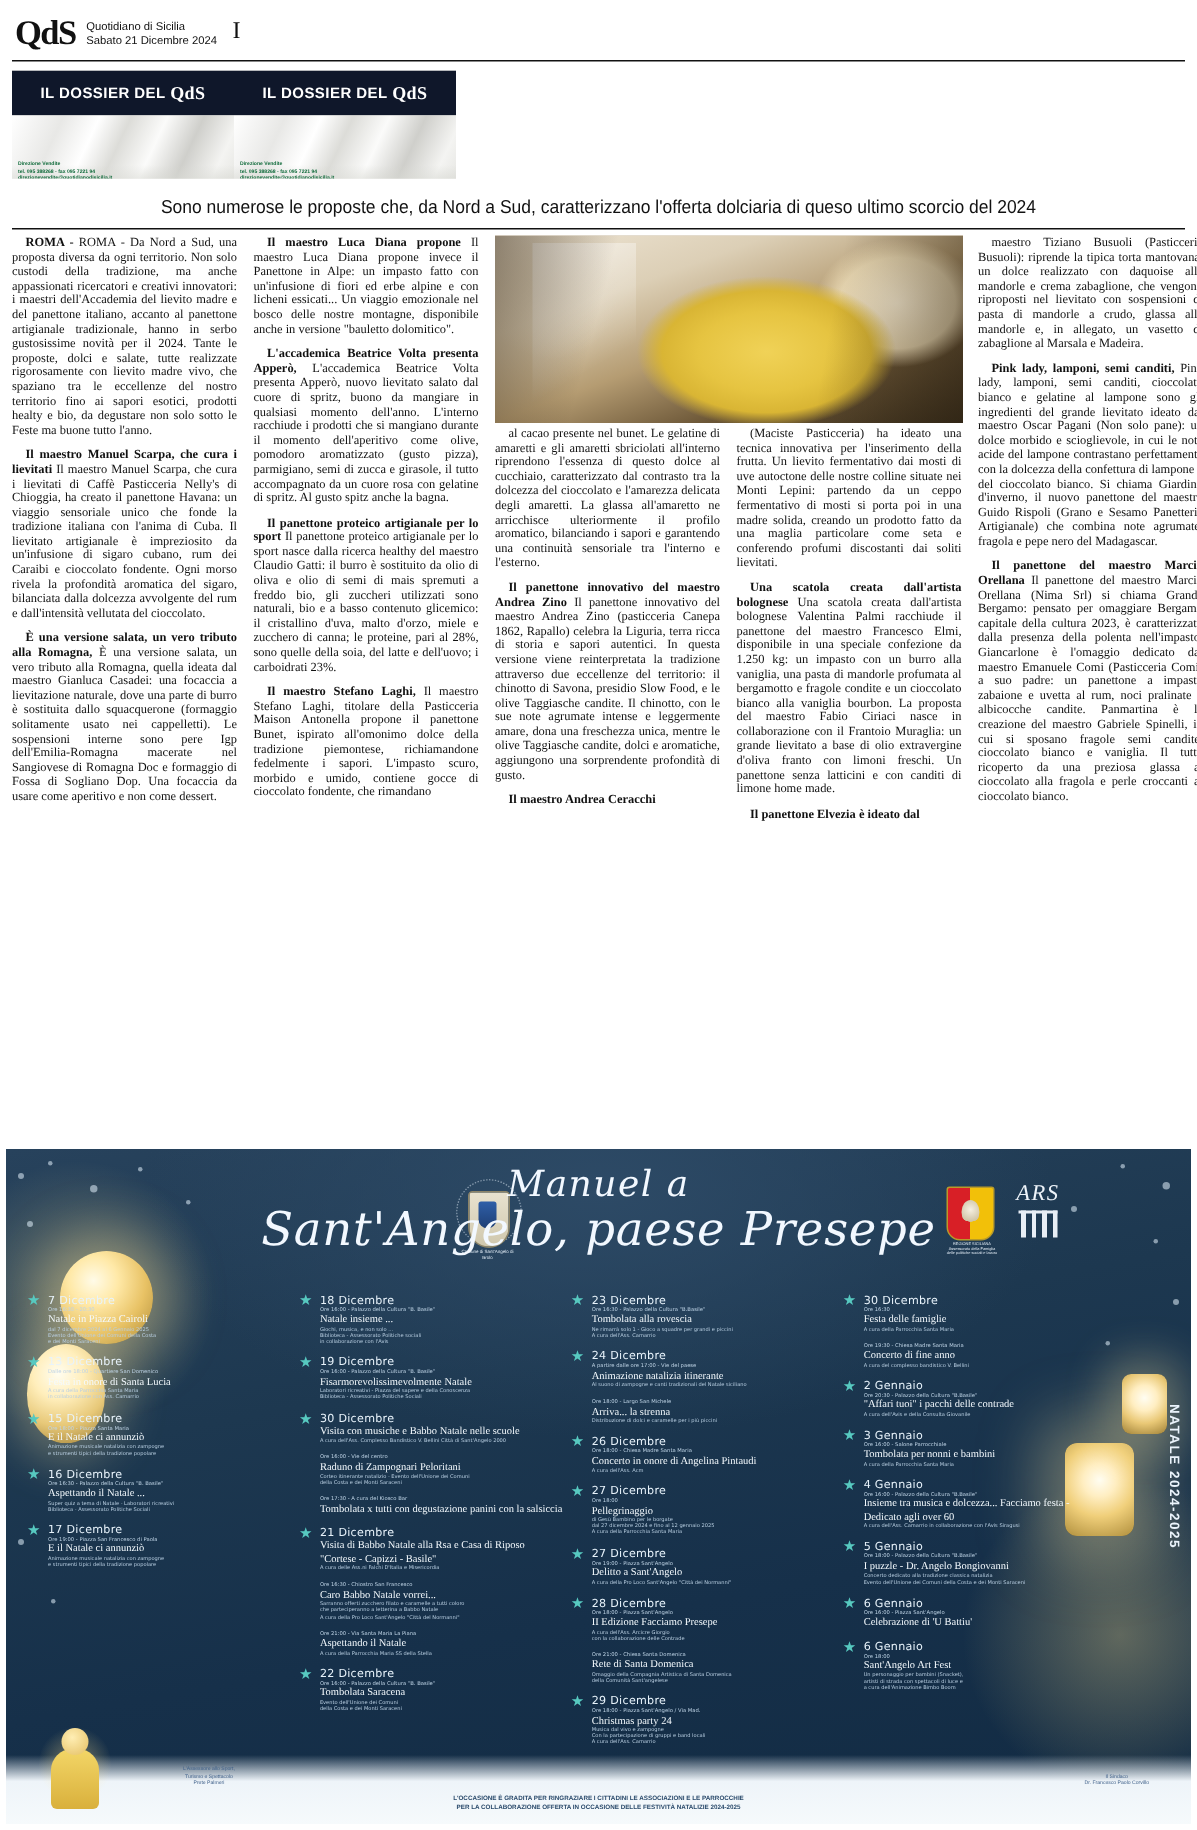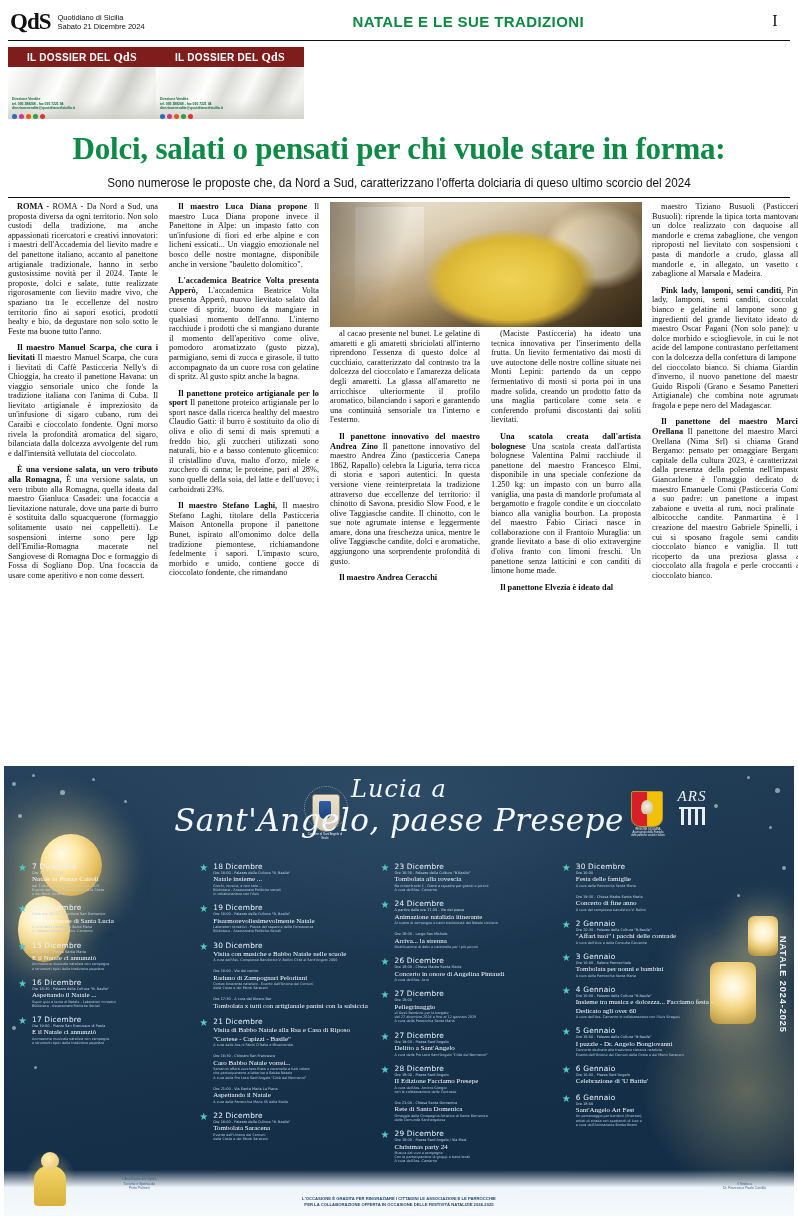--- a/index.html
+++ b/index.html
@@ -49,21 +49,21 @@
     display:flex;align-items:stretch;
     margin:6px 8px 0 8px;
     height:72px;
   }
   .dossier-box{
     width:148px;height:72px;position:relative;
     background:#dfe0d9;overflow:hidden;
     border:0;
   }
   .dossier-head{
-    height:20px;background:#7f1d1d;
+    height:30px;background:#0f172a;
     color:#fff;font-family:"Liberation Sans", sans-serif;
     font-weight:bold;font-size:10px;
     display:flex;align-items:center;justify-content:center;
     letter-spacing:.3px;
   }
   .dossier-head .qds-mini{font-family:"Liberation Serif",serif;font-size:12px;margin-left:3px;}
   .dossier-photo{
     height:55px;position:relative;
     background:
       linear-gradient(115deg,#ffffff 0%,#e8e8e6 20%,#ffffff 34%,#dcdcd8 46%,#fbfbfa 60%,#cfcfcb 74%,#f4f4f2 88%,#e2e2de 100%),
@@ -321,21 +321,20 @@
 <body>
 
 <div class="page">
 
   <div class="masthead">
     <div class="qds-logo">QdS</div>
     <div class="masthead-sub">
       <div>Quotidiano di Sicilia</div>
       <div>Sabato 21 Dicembre 2024</div>
     </div>
-    <div class="masthead-center">NATALE E LE SUE TRADIZIONI</div>
     <div class="masthead-page">I</div>
   </div>
   <div class="rule"></div>
 
   <div class="dossier-bar">
 
     <div class="dossier-box">
       <div class="dossier-head">
         <span>IL DOSSIER DEL</span>
         <span class="qds-mini">QdS</span>
@@ -369,21 +368,20 @@
           <i style="background:#d63384"></i>
           <i style="background:#e8590c"></i>
           <i style="background:#2f9e44"></i>
           <i style="background:#e03131"></i>
         </div>
       </div>
     </div>
   </div>
 
   <div class="headline">
-    <div>Dolci, salati o pensati per chi vuole stare in forma:</div>
   </div>
   <div class="subhead">Sono numerose le proposte che, da Nord a Sud, caratterizzano l'offerta dolciaria di queso ultimo scorcio del 2024</div>
   <div class="rule2"></div>
 
   <div class="article">
     <div class="photo">
       <div class="photo-inner"></div>
     </div>
     <div class="cols">
 
@@ -445,21 +443,21 @@
     <div class="snow" style="left:8px;top:260px;width:4px;height:4px;"></div>
     <div class="snow" style="left:30px;top:300px;width:3px;height:3px;"></div>
 
     <div class="crest">
       <div class="ring"></div>
       <div class="shield"></div>
       <div class="ctext">Comune di Sant'Angelo di Brolo</div>
     </div>
 
     <div class="ad-title">
-      <span class="l1">Lucia a</span>
+      <span class="l1">Manuel a</span>
       <span class="l2">Sant'Angelo, paese Presepe</span>
     </div>
 
     <div class="logo-sicilia">
       <div class="flag"></div>
       <div class="ltext" style="white-space:pre-line;">REGIONE SICILIANA
 Assessorato della Famiglia
 delle politiche sociali e lavoro</div>
     </div>
 
@@ -541,21 +539,21 @@
             <div class="note" style="white-space:pre-line;">A cura dell'Ass. Complesso Bandistico V. Bellini Città di Sant'Angelo 2000</div>
           </div>
         <div class="ev">
             <div class="meta">Ore 16:00 - Vie del centro</div>
             <div class="name">Raduno di Zampognari Peloritani</div>
             <div class="note" style="white-space:pre-line;">Corteo itinerante natalizio - Evento dell'Unione dei Comuni
 della Costa e dei Monti Saraceni</div>
           </div>
         <div class="ev">
             <div class="meta">Ore 17:30 - A cura del Kiosco Bar</div>
-            <div class="name">Tombolata x tutti con artigianale panini con la salsiccia</div>
+            <div class="name">Tombolata x tutti con degustazione panini con la salsiccia</div>
           </div>
         <div class="ev">
             <span class="star">★</span>
             <div class="date">21 Dicembre</div>
             <div class="name">Visita di Babbo Natale alla Rsa e Casa di Riposo "Cortese - Capizzi - Basile"</div>
             <div class="note" style="white-space:pre-line;">A cura delle Ass.ni Falchi D'Italia e Misericordia</div>
           </div>
         <div class="ev">
             <div class="meta">Ore 16:30 - Chiostro San Francesco</div>
             <div class="name">Caro Babbo Natale vorrei...</div>

